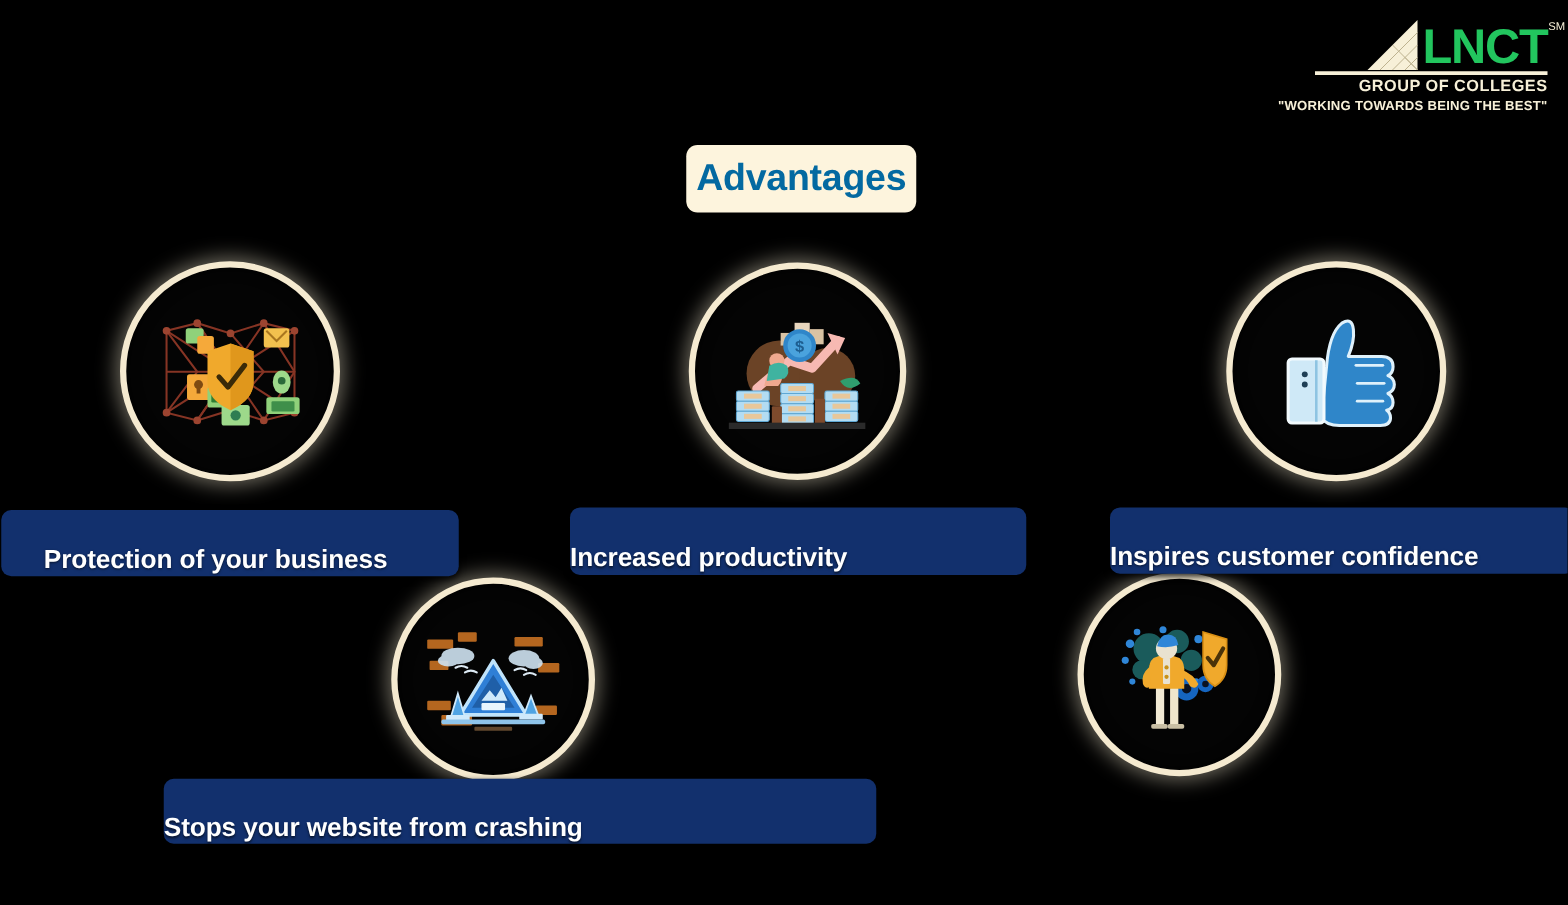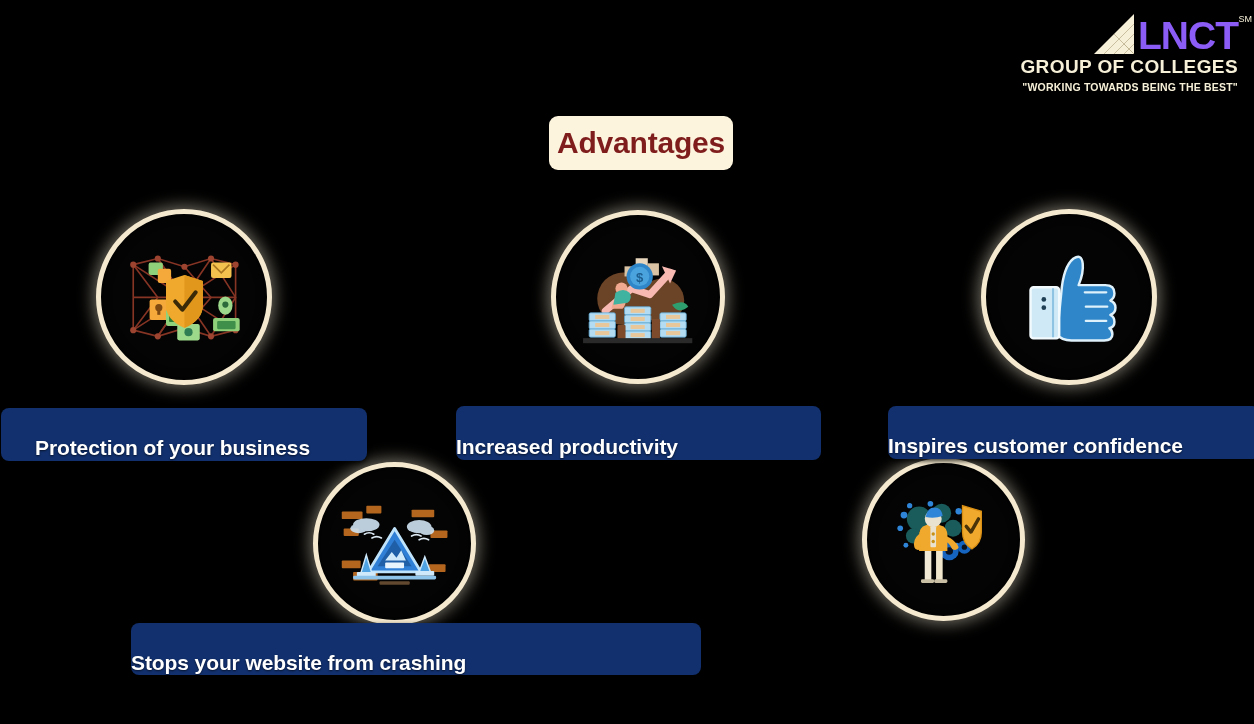--- a/index.html
+++ b/index.html
@@ -42,21 +42,21 @@
     margin-right: 2px;
     position: relative;
   }
   .logo-mark svg { display: block; }
   .logo-word-wrap { position: relative; }
   .logo-word {
     font-family: "Liberation Sans", sans-serif;
     font-weight: bold;
     font-size: 39px;
     letter-spacing: -1px;
-    color: #8b5cf6;
+    color: #22c55e;
     line-height: 0.92;
     display: block;
   }
   .logo-sm {
     position: absolute;
     top: -4px;
     right: -14px;
     font-size: 9px;
     font-weight: normal;
     color: #f7f0d8;
@@ -64,21 +64,21 @@
   }
   .logo-rule {
     width: 186px;
     height: 3px;
     background: #f7f0d8;
     margin-top: 1px;
   }
   .logo-sub {
     font-family: "Liberation Sans", sans-serif;
     font-weight: bold;
-    font-size: 19px;
+    font-size: 13px;
     letter-spacing: 0.4px;
     color: #f7f0d8;
     margin-top: 1px;
     text-align: right;
     white-space: nowrap;
   }
   .logo-tag {
     font-family: "Liberation Sans", sans-serif;
     font-weight: bold;
     font-size: 10.5px;
@@ -99,21 +99,21 @@
     border-radius: 9px;
     display: flex;
     align-items: center;
     justify-content: center;
     box-shadow: 0 2px 6px rgba(0,0,0,0.9);
   }
   .title-chip span {
     font-family: "Liberation Sans", sans-serif;
     font-weight: bold;
     font-size: 30px;
-    color: #7f1d1d;
+    color: #0369a1;
     letter-spacing: -0.2px;
     white-space: nowrap;
   }
 
   
   .circle {
     position: absolute;
     border-radius: 50%;
     background: #040404;
     border: 5px solid #f5ead0;

